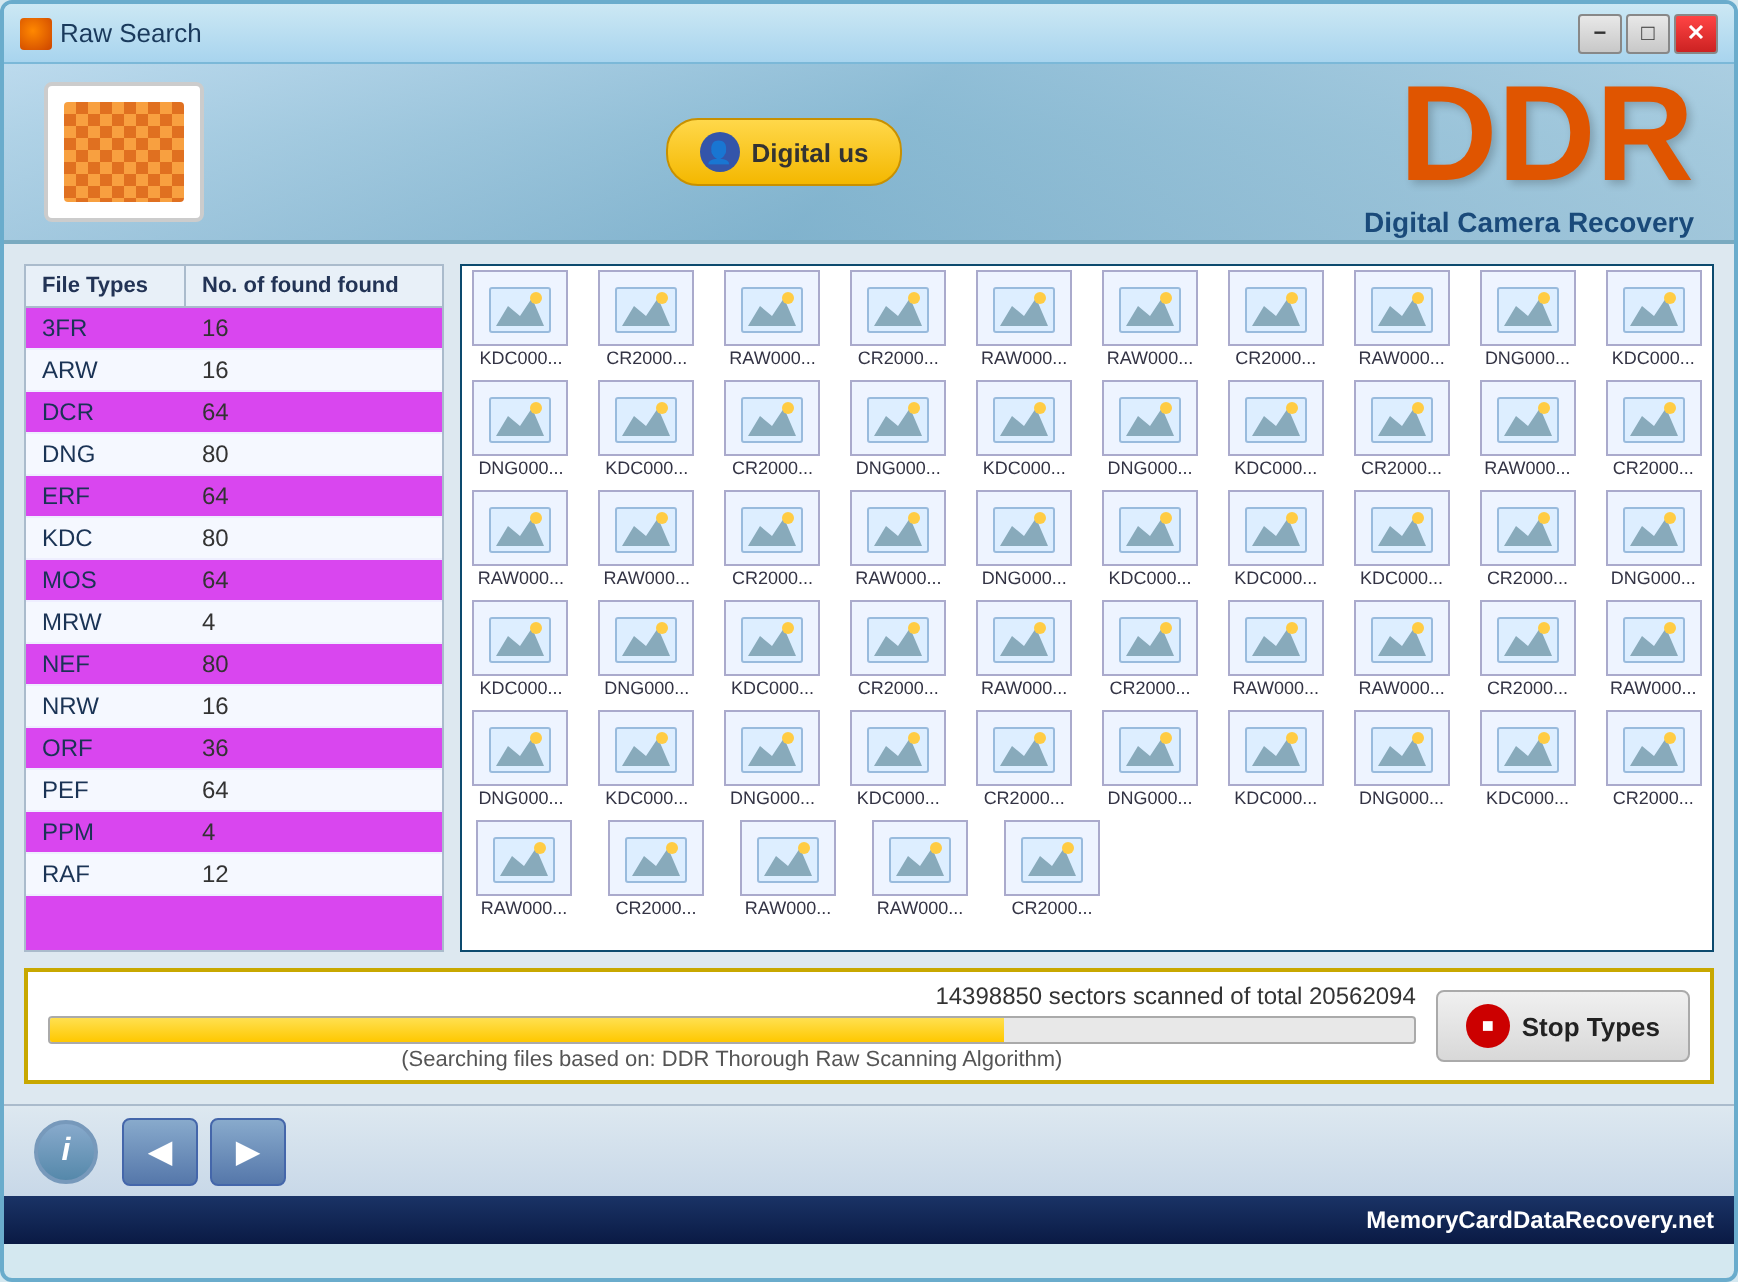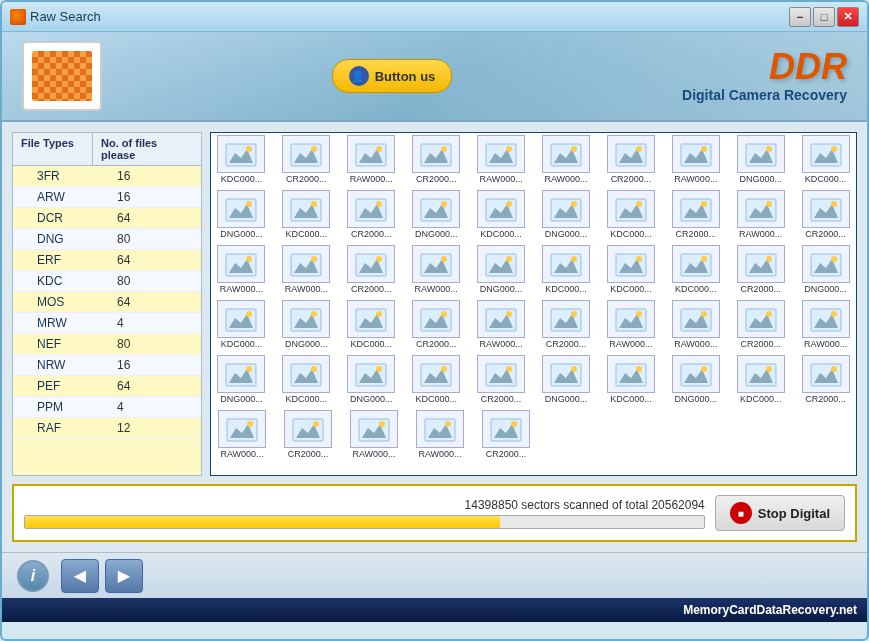--- a/index.html
+++ b/index.html
@@ -125,26 +125,25 @@
       justify-content: center;
       color: white;
       font-size: 11px;
     }
     .header-right {
       position: relative;
       z-index: 1;
       text-align: right;
     }
     .ddr-text {
-      font-size: 36px;
+      font-size: 68px;
       font-weight: bold;
       color: #e05500;
       line-height: 1;
       text-shadow: 2px 2px 4px rgba(0,0,0,0.2);
-      font-style: italic;
     }
     .ddr-subtitle {
       color: #1a4a7a;
       font-size: 14px;
       font-weight: bold;
       margin-top: 2px;
     }
 
     
     .main-content {
@@ -158,22 +157,22 @@
 
     .content-area {
       display: flex;
       gap: 8px;
       flex: 1;
       min-height: 0;
     }
 
     
     .left-panel {
-      width: 190px;
-      background: #fef9c3;
+      width: 210px;
+      background: #d946ef;
       border: 1px solid #aabbcc;
       overflow: hidden;
       display: flex;
       flex-direction: column;
     }
     .left-panel-header {
       display: flex;
       background: #e8f0f8;
       border-bottom: 1px solid #aabbcc;
     }
@@ -185,21 +184,21 @@
       border-right: 1px solid #aabbcc;
     }
     .left-panel-header div:last-child { border-right: none; flex: 1; }
     .file-type-col { width: 80px; }
     .file-list {
       overflow-y: auto;
       flex: 1;
     }
     .file-row {
       display: flex;
-      padding: 2px 16px;
+      padding: 2px 0;
       border-bottom: 1px solid #eef;
     }
     .file-row:nth-child(even) { background: #f5f8ff; }
     .file-type { width: 80px; padding: 1px 8px; color: #1a3355; }
     .file-type.highlight { color: #cc2200; font-weight: bold; }
     .file-count { padding: 1px 8px; color: #333; }
 
     
     .right-panel {
       flex: 1;
@@ -389,36 +388,36 @@
 </div>
 
 <div class="header">
   <div class="header-bg"></div>
   <div class="header-logo">
     <div class="logo-checker"></div>
   </div>
   <div class="header-center">
     <button class="contact-btn">
       <div class="contact-icon">👤</div>
-      <span>Button us</span>
+      <span>Digital us</span>
     </button>
   </div>
   <div class="header-right">
     <div class="ddr-text">DDR</div>
     <div class="ddr-subtitle">Digital Camera Recovery</div>
   </div>
 </div>
 
 <div class="main-content">
   <div class="content-area">
 
     <div class="left-panel">
       <div class="left-panel-header">
         <div class="file-type-col">File Types</div>
-        <div>No. of files please</div>
+        <div>No. of found found</div>
       </div>
       <div class="file-list" id="file-list-container">
           <div class="file-row">
             <div class="file-type">3FR</div>
             <div class="file-count">16</div>
           </div>
           <div class="file-row">
             <div class="file-type">ARW</div>
             <div class="file-count">16</div>
           </div>
@@ -446,20 +445,24 @@
             <div class="file-type">MRW</div>
             <div class="file-count">4</div>
           </div>
           <div class="file-row">
             <div class="file-type">NEF</div>
             <div class="file-count">80</div>
           </div>
           <div class="file-row">
             <div class="file-type">NRW</div>
             <div class="file-count">16</div>
+          </div>
+          <div class="file-row">
+            <div class="file-type">ORF</div>
+            <div class="file-count">36</div>
           </div>
           <div class="file-row">
             <div class="file-type">PEF</div>
             <div class="file-count">64</div>
           </div>
           <div class="file-row">
             <div class="file-type">PPM</div>
             <div class="file-count">4</div>
           </div>
           <div class="file-row">
@@ -1036,24 +1039,25 @@
         </div>
     </div>
   </div>
 
   <div class="bottom-area">
     <div class="status-info">
       <div class="status-title">14398850 sectors scanned of total 20562094</div>
       <div class="progress-bar-outer">
         <div class="progress-bar-inner" id="progress-fill" style="width: 70%;"></div>
       </div>
+      <div class="status-sub">(Searching files based on:  DDR Thorough Raw Scanning Algorithm)</div>
     </div>
     <button class="stop-btn">
       <div class="stop-icon">■</div>
-      <span>Stop Digital</span>
+      <span>Stop Types</span>
     </button>
   </div>
 </div>
 
 <div class="footer">
   <div class="footer-info-icon">i</div>
   <div class="footer-nav">
     <div class="nav-btn">◀</div>
     <div class="nav-btn">▶</div>
   </div>

